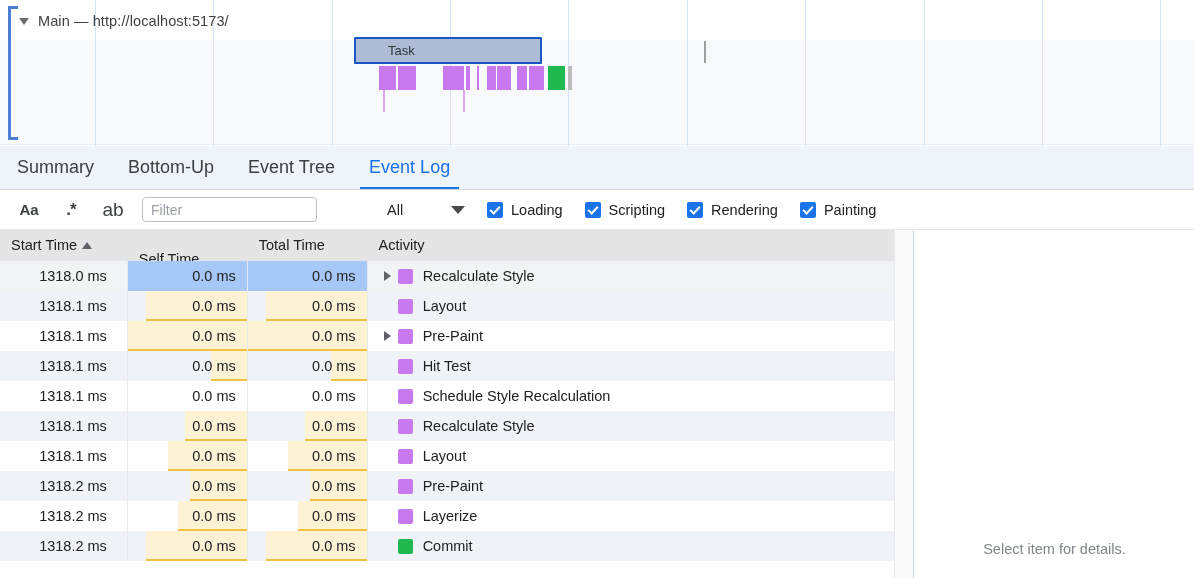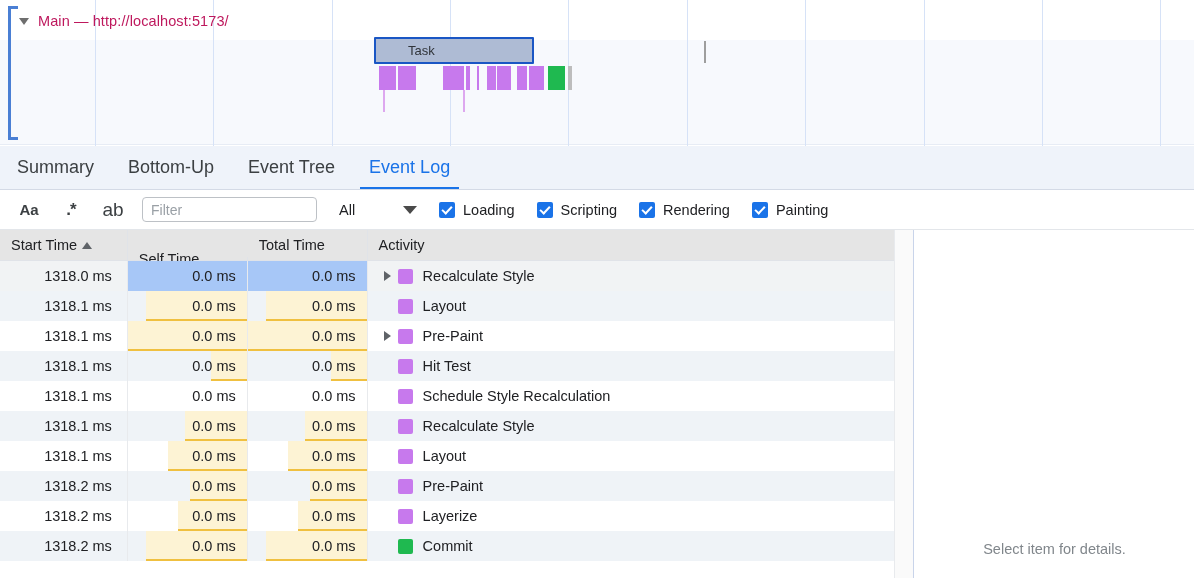--- a/index.html
+++ b/index.html
@@ -60,21 +60,21 @@
   #track-disclosure::after {
     content: "";
     position: absolute;
     left: 1px; top: 3px;
     border-left: 5.5px solid transparent;
     border-right: 5.5px solid transparent;
     border-top: 7px solid #6e6e6e;
   }
   #track-title {
     font-size: 14.5px;
-    color: #be185d;
+    color: #404040;
     white-space: nowrap;
     letter-spacing: 0.1px;
   }
   
   #track-bracket {
     position: absolute;
     left: 8px; top: 6px;
     width: 10px; height: 134px;
     border-left: 3px solid #4a7fd4;
     border-top: 3px solid #4a7fd4;
@@ -181,21 +181,21 @@
   }
   #filter-input::placeholder { color: #9aa0a6; }
   #type-select {
     margin-left: 22px;
     display: flex;
     align-items: center;
     font-size: 14.5px;
     color: #202124;
     cursor: default;
   }
-  #type-select-value { min-width: 56px; }
+  #type-select-value { min-width: 56px; margin-left: 48px; }
   #type-select-arrow {
     margin-left: 8px;
     width: 0; height: 0;
     border-left: 7px solid transparent;
     border-right: 7px solid transparent;
     border-top: 8px solid #4a4a4a;
   }
   .chk-group {
     display: flex;
     align-items: center;
@@ -288,21 +288,21 @@
     box-sizing: border-box;
     display: flex;
     align-items: center;
     height: 30px;
     position: relative;
     font-size: 14.5px;
     color: #202124;
     border-right: 1px solid #e8eaed;
     overflow: hidden;
   }
-  .td.c-start { width: 128px; justify-content: flex-end; padding-right: 15px; }
+  .td.c-start { width: 128px; justify-content: flex-end; padding-right: 20px; }
   .td.c-self  { width: 120px; justify-content: flex-end; padding-right: 11px; }
   .td.c-total { width: 120px; justify-content: flex-end; padding-right: 11px; }
   .td.c-act   { width: 527px; padding-left: 12px; border-right: none; }
 
   
   .bar {
     position: absolute;
     right: 0; top: 0;
     height: 30px;
     box-sizing: border-box;
@@ -374,21 +374,21 @@
         <div class="gridline" style="left: 1042px;"></div>
         <div class="gridline" style="left: 1160px;"></div>
       </div>
     <div id="track-bracket"></div>
 
     <div id="track-header">
       <span id="track-disclosure"></span>
       <span id="track-title">Main — http://localhost:5173/</span>
     </div>
 
-    <div id="task-bar" style="left: 374px; top: 37px; width: 160px; height: 27px; padding-left: 32px;">
+    <div id="task-bar" style="left: 354px; top: 37px; width: 188px; height: 27px; padding-left: 32px;">
       <span id="task-bar-label">Task</span>
     </div>
 
     <div id="flame-events">
         <div class="fc-event" style="left: 379px; top: 66px; width: 17px; height: 24px; background: rgb(199, 121, 237);"></div>
         <div class="fc-event" style="left: 398px; top: 66px; width: 18px; height: 24px; background: rgb(199, 121, 237);"></div>
         <div class="fc-event" style="left: 443px; top: 66px; width: 21px; height: 24px; background: rgb(199, 121, 237);"></div>
         <div class="fc-event" style="left: 466px; top: 66px; width: 4px; height: 24px; background: rgb(199, 121, 237);"></div>
         <div class="fc-event" style="left: 477px; top: 66px; width: 2px; height: 24px; background: rgb(199, 121, 237);"></div>
         <div class="fc-event" style="left: 487px; top: 66px; width: 9px; height: 24px; background: rgb(199, 121, 237);"></div>

